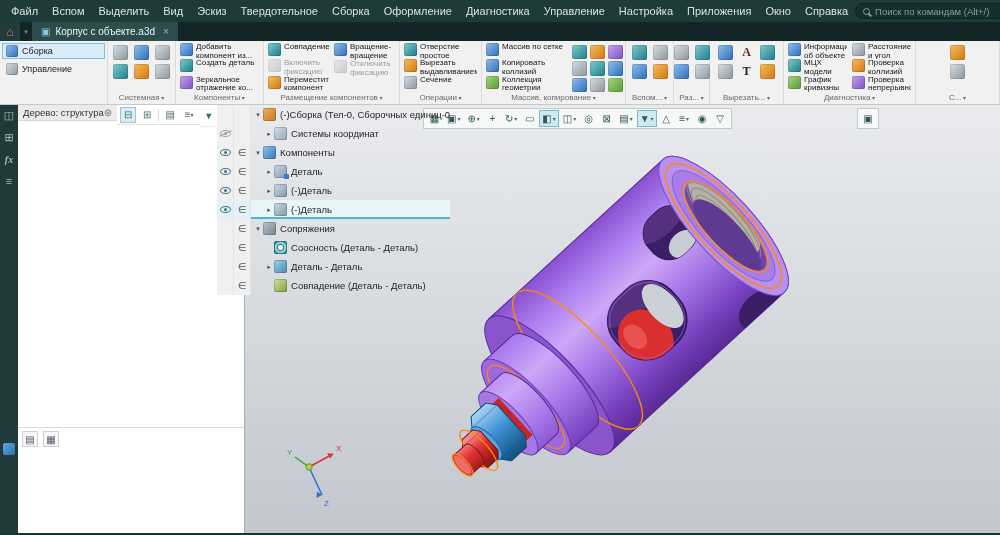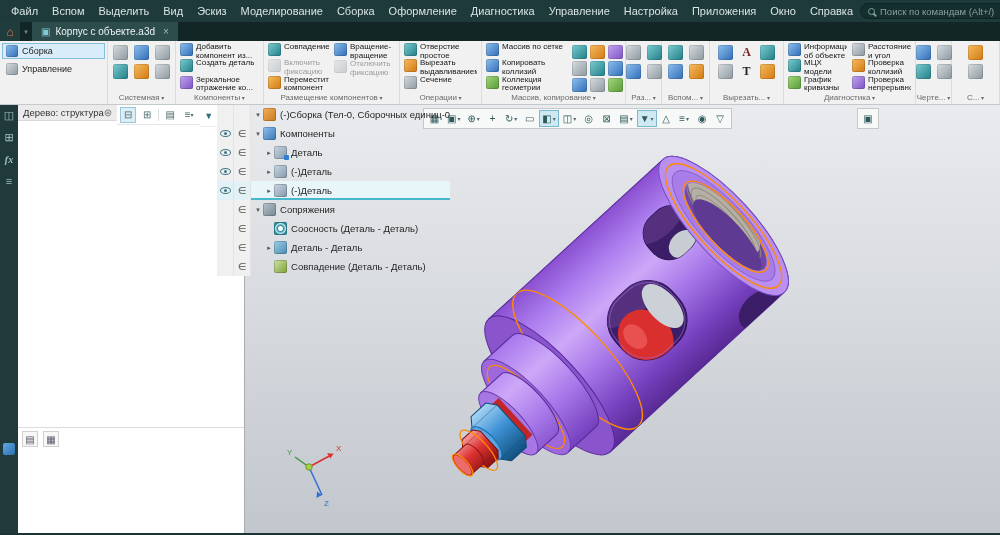--- a/index.html
+++ b/index.html
@@ -108,21 +108,21 @@
 </head>
 <body>
 
 <div class="menubar">
   <div id="menu-items" class="menu-items">
       <span class="menu-item">Файл</span>
       <span class="menu-item">Вспом</span>
       <span class="menu-item">Выделить</span>
       <span class="menu-item">Вид</span>
       <span class="menu-item">Эскиз</span>
-      <span class="menu-item">Моделирование</span>
+      <span class="menu-item">Твердотельное</span>
       <span class="menu-item">Сборка</span>
       <span class="menu-item">Оформление</span>
       <span class="menu-item">Диагностика</span>
       <span class="menu-item">Управление</span>
       <span class="menu-item">Настройка</span>
       <span class="menu-item">Приложения</span>
       <span class="menu-item">Окно</span>
       <span class="menu-item">Справка</span>
     </div>
   <div class="mb-right">
@@ -268,38 +268,38 @@
       </div>
       <div class="icocol">
         <i class="sico ico-purple"></i>
         <i class="sico ico-blue"></i>
         <i class="sico ico-green"></i>
       </div>
     </div>
     <div class="rg-label">Массив, копирование</div>
   </div>
 
-  <div class="rgroup" style="width:36px">
-    <div class="rg-content icogrid two">
-      <i class="sico ico-gray"></i>
-      <i class="sico ico-teal"></i>
-      <i class="sico ico-blue"></i>
-      <i class="sico ico-gray"></i>
-    </div>
-    <div class="rg-label">Раз...</div>
-  </div>
-
   <div class="rgroup" style="width:48px">
     <div class="rg-content icogrid two">
       <i class="sico ico-teal"></i>
       <i class="sico ico-gray"></i>
       <i class="sico ico-blue"></i>
       <i class="sico ico-orange"></i>
     </div>
     <div class="rg-label">Вспом...</div>
+  </div>
+
+  <div class="rgroup" style="width:36px">
+    <div class="rg-content icogrid two">
+      <i class="sico ico-gray"></i>
+      <i class="sico ico-teal"></i>
+      <i class="sico ico-blue"></i>
+      <i class="sico ico-gray"></i>
+    </div>
+    <div class="rg-label">Раз...</div>
   </div>
 
   <div class="rgroup" style="width:74px">
     <div class="rg-content icogrid">
       <i class="sico ico-blue"></i>
       <i class="sico letter">А</i>
       <i class="sico ico-teal"></i>
       <i class="sico ico-gray"></i>
       <i class="sico letter" style="color:#222">Т</i>
       <i class="sico ico-orange"></i>
@@ -334,29 +334,20 @@
           </div>
         <div class="cmd">
             <i class="ico ico-purple"></i>
             <span class="cmd-label">Проверка непрерывности</span>
           </div>
       </div>
     </div>
     <div class="rg-label">Диагностика</div>
   </div>
 
-  <div class="rgroup" style="width:36px">
-    <div class="rg-content icogrid two">
-      <i class="sico ico-blue"></i>
-      <i class="sico ico-gray"></i>
-      <i class="sico ico-teal"></i>
-      <i class="sico ico-gray"></i>
-    </div>
-    <div class="rg-label">Черте...</div>
-  </div>
 
   <div class="rgroup" style="flex:1 1 auto">
     <div class="rg-content icogrid two" style="grid-template-columns:repeat(1,15px)">
       <i class="sico ico-orange"></i>
       <i class="sico ico-gray"></i>
     </div>
     <div class="rg-label">С...</div>
   </div>
 </div>
 
@@ -384,20 +375,30 @@
     <span class="funnel">▼</span>
   </div>
   <div id="tree-rows" class="tree-rows">
       <div class="trow">
         <span class="gut"></span>
         <span class="gut"></span>
         <span class="tind" style="width: 2px;"></span>
         <span class="texp">▾</span>
         <i class="ticon ti-assembly"></i>
         <span class="tlabel">(-)Сборка (Тел-0, Сборочных единиц-0</span>
+      </div>
+      <div class="trow">
+        <span class="gut">
+          <i class="eye off"></i>
+        </span>
+        <span class="gut"></span>
+        <span class="tind" style="width: 13px;"></span>
+        <span class="texp">▸</span>
+        <i class="ticon ti-axes"></i>
+        <span class="tlabel">Системы координат</span>
       </div>
       <div class="trow">
         <span class="gut">
           <i class="eye"></i>
         </span>
         <span class="gut">
           <i class="elem">∈</i>
         </span>
         <span class="tind" style="width: 2px;"></span>
         <span class="texp">▾</span>

